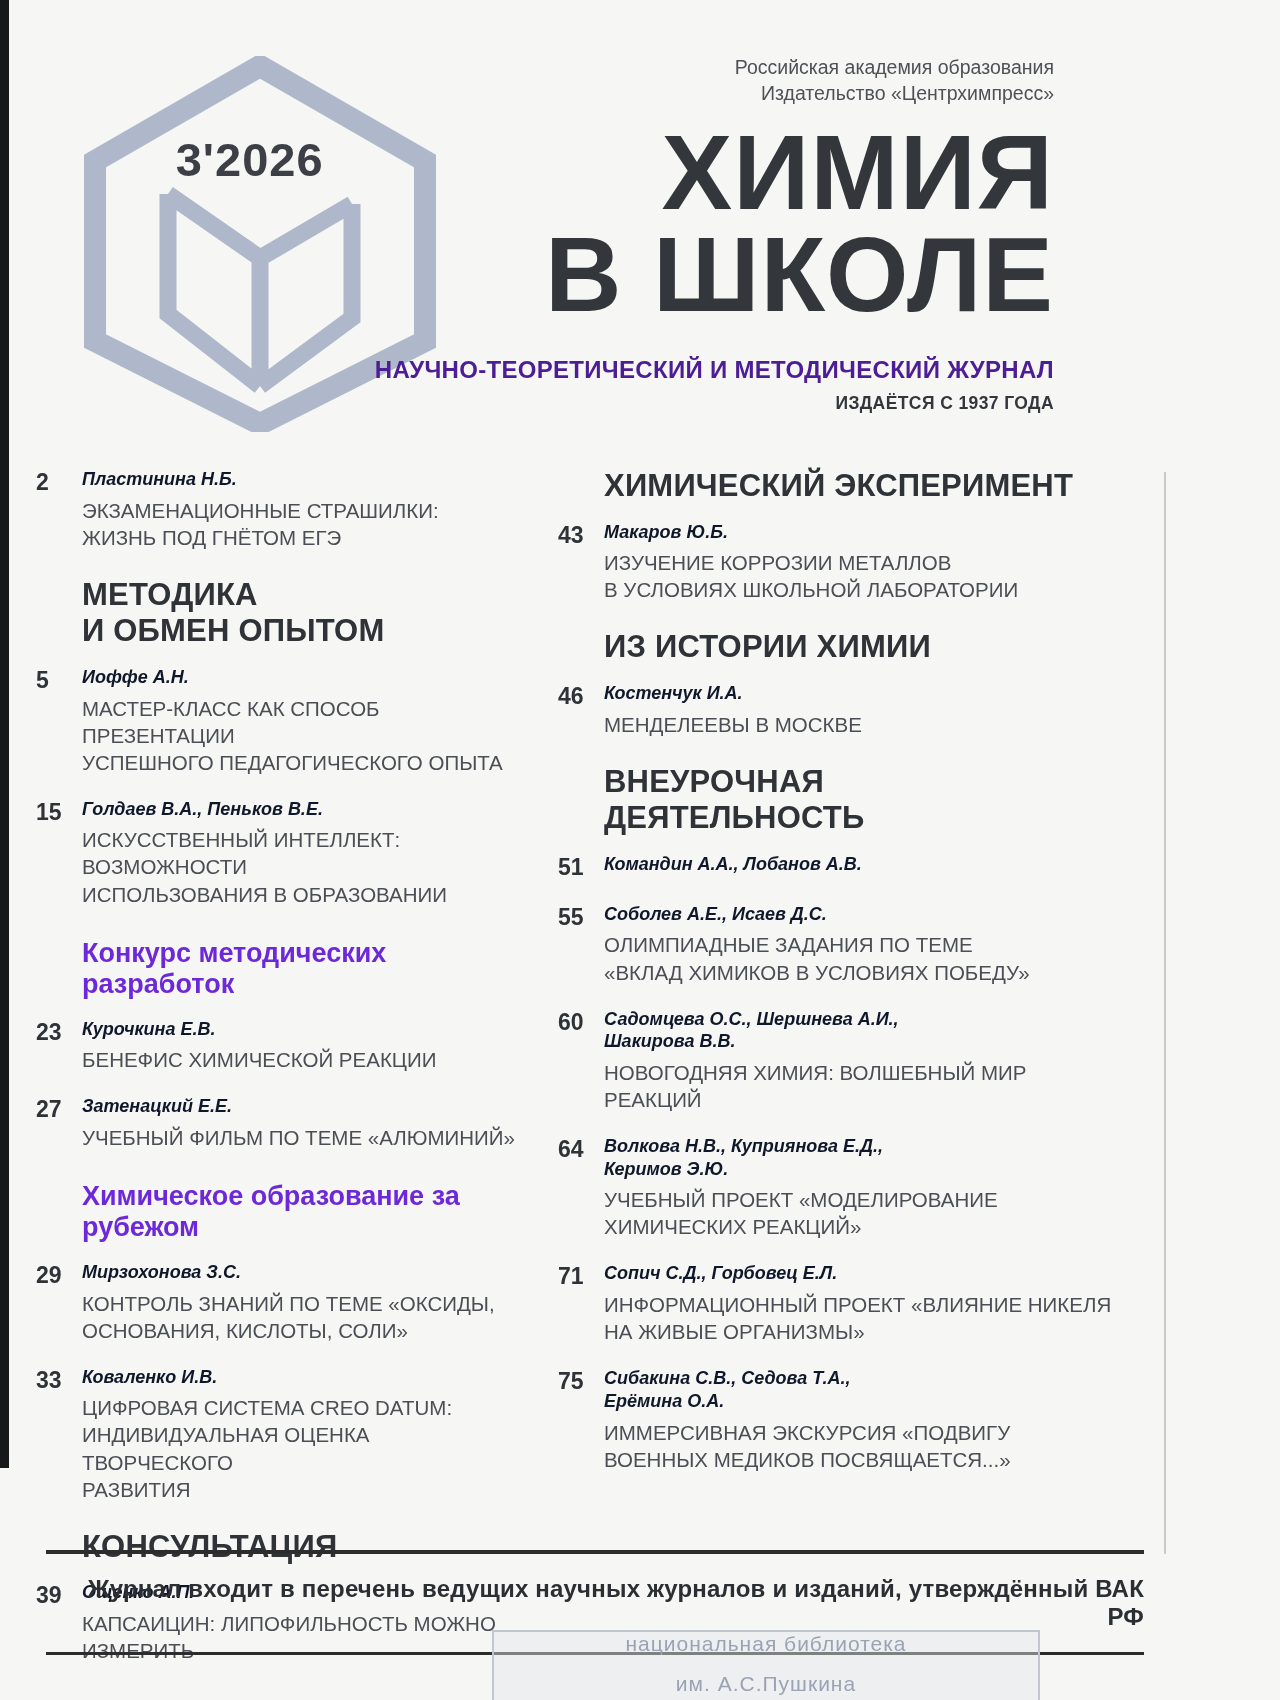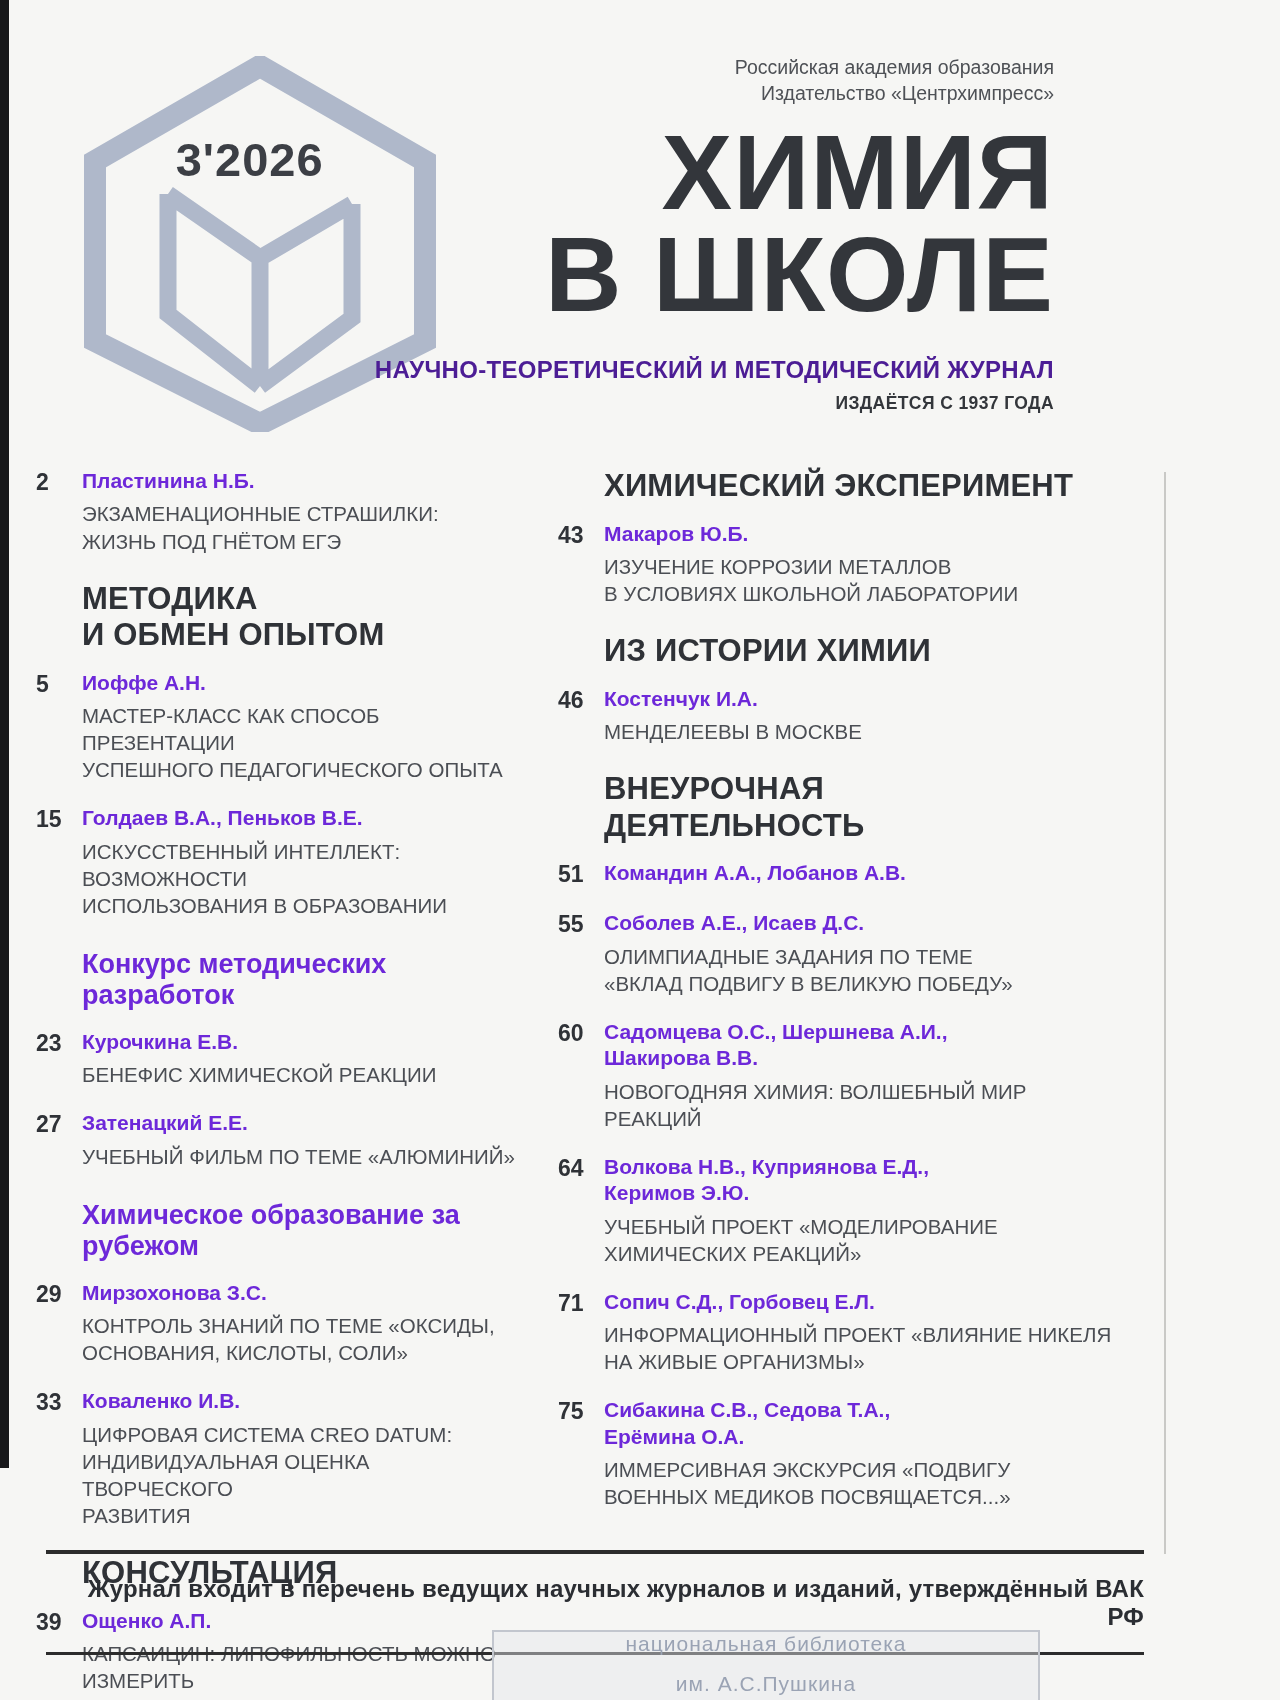--- a/index.html
+++ b/index.html
@@ -28,21 +28,21 @@
   
   .toc { position:absolute; top:468px; left:36px; width:1128px; display:flex; }
   .col { display:block; }
   .col-left  { width:486px; }
   .col-right { width:596px; margin-left:36px; }
   .col > :first-child { margin-top:0; }
 
   .item { display:flex; margin-bottom:22px; }
   .pg { flex:0 0 46px; width:46px; font-size:23px; font-weight:700; color:#2f3237; padding-top:1px; }
   .body { flex:1; }
-  .authors { font-size:21px; font-weight:700; color:#6d28d9; line-height:1.26; white-space:pre-line; }
+  .authors { font-size:18px; font-weight:700; color:#0f172a; line-height:1.26; white-space:pre-line;font-style:italic; }
   .atitle { margin-top:6px; font-size:20.5px; color:#4b4e54; line-height:1.32; white-space:pre-line; }
 
   .section { margin:26px 0 16px 46px; font-size:31px; font-weight:700; color:#2f3237; line-height:1.18; white-space:pre-line; letter-spacing:0.2px; }
   .subsection { margin:30px 0 18px 46px; font-size:27px; font-weight:700; color:#6d28d9; }
 
   
   .footer { position:absolute; left:46px; top:1550px; width:1098px; text-align:right; }
   .rule-top { height:4px; background:#2c2c2c; }
   .vak { margin-top:21px; font-size:24px; font-weight:700; color:#2b2e33; letter-spacing:0.2px; }
   .rule-bottom { margin-top:21px; height:3px; background:#2c2c2c; }
@@ -201,21 +201,21 @@
         <div class="body">
           <div class="authors">Командин А.А., Лобанов А.В.</div>
         </div>
       </div>
 
       <div class="item">
         <div class="pg">55</div>
         <div class="body">
           <div class="authors">Соболев А.Е., Исаев Д.С.</div>
           <div class="atitle">ОЛИМПИАДНЫЕ ЗАДАНИЯ ПО ТЕМЕ
-«ВКЛАД ПОДВИГУ В ВЕЛИКУЮ ПОБЕДУ»</div>
+«ВКЛАД ХИМИКОВ В УСЛОВИЯХ ПОБЕДУ»</div>
         </div>
       </div>
 
       <div class="item">
         <div class="pg">60</div>
         <div class="body">
           <div class="authors">Садомцева О.С., Шершнева А.И.,
 Шакирова В.В.</div>
           <div class="atitle">НОВОГОДНЯЯ ХИМИЯ: ВОЛШЕБНЫЙ МИР
 РЕАКЦИЙ</div>

